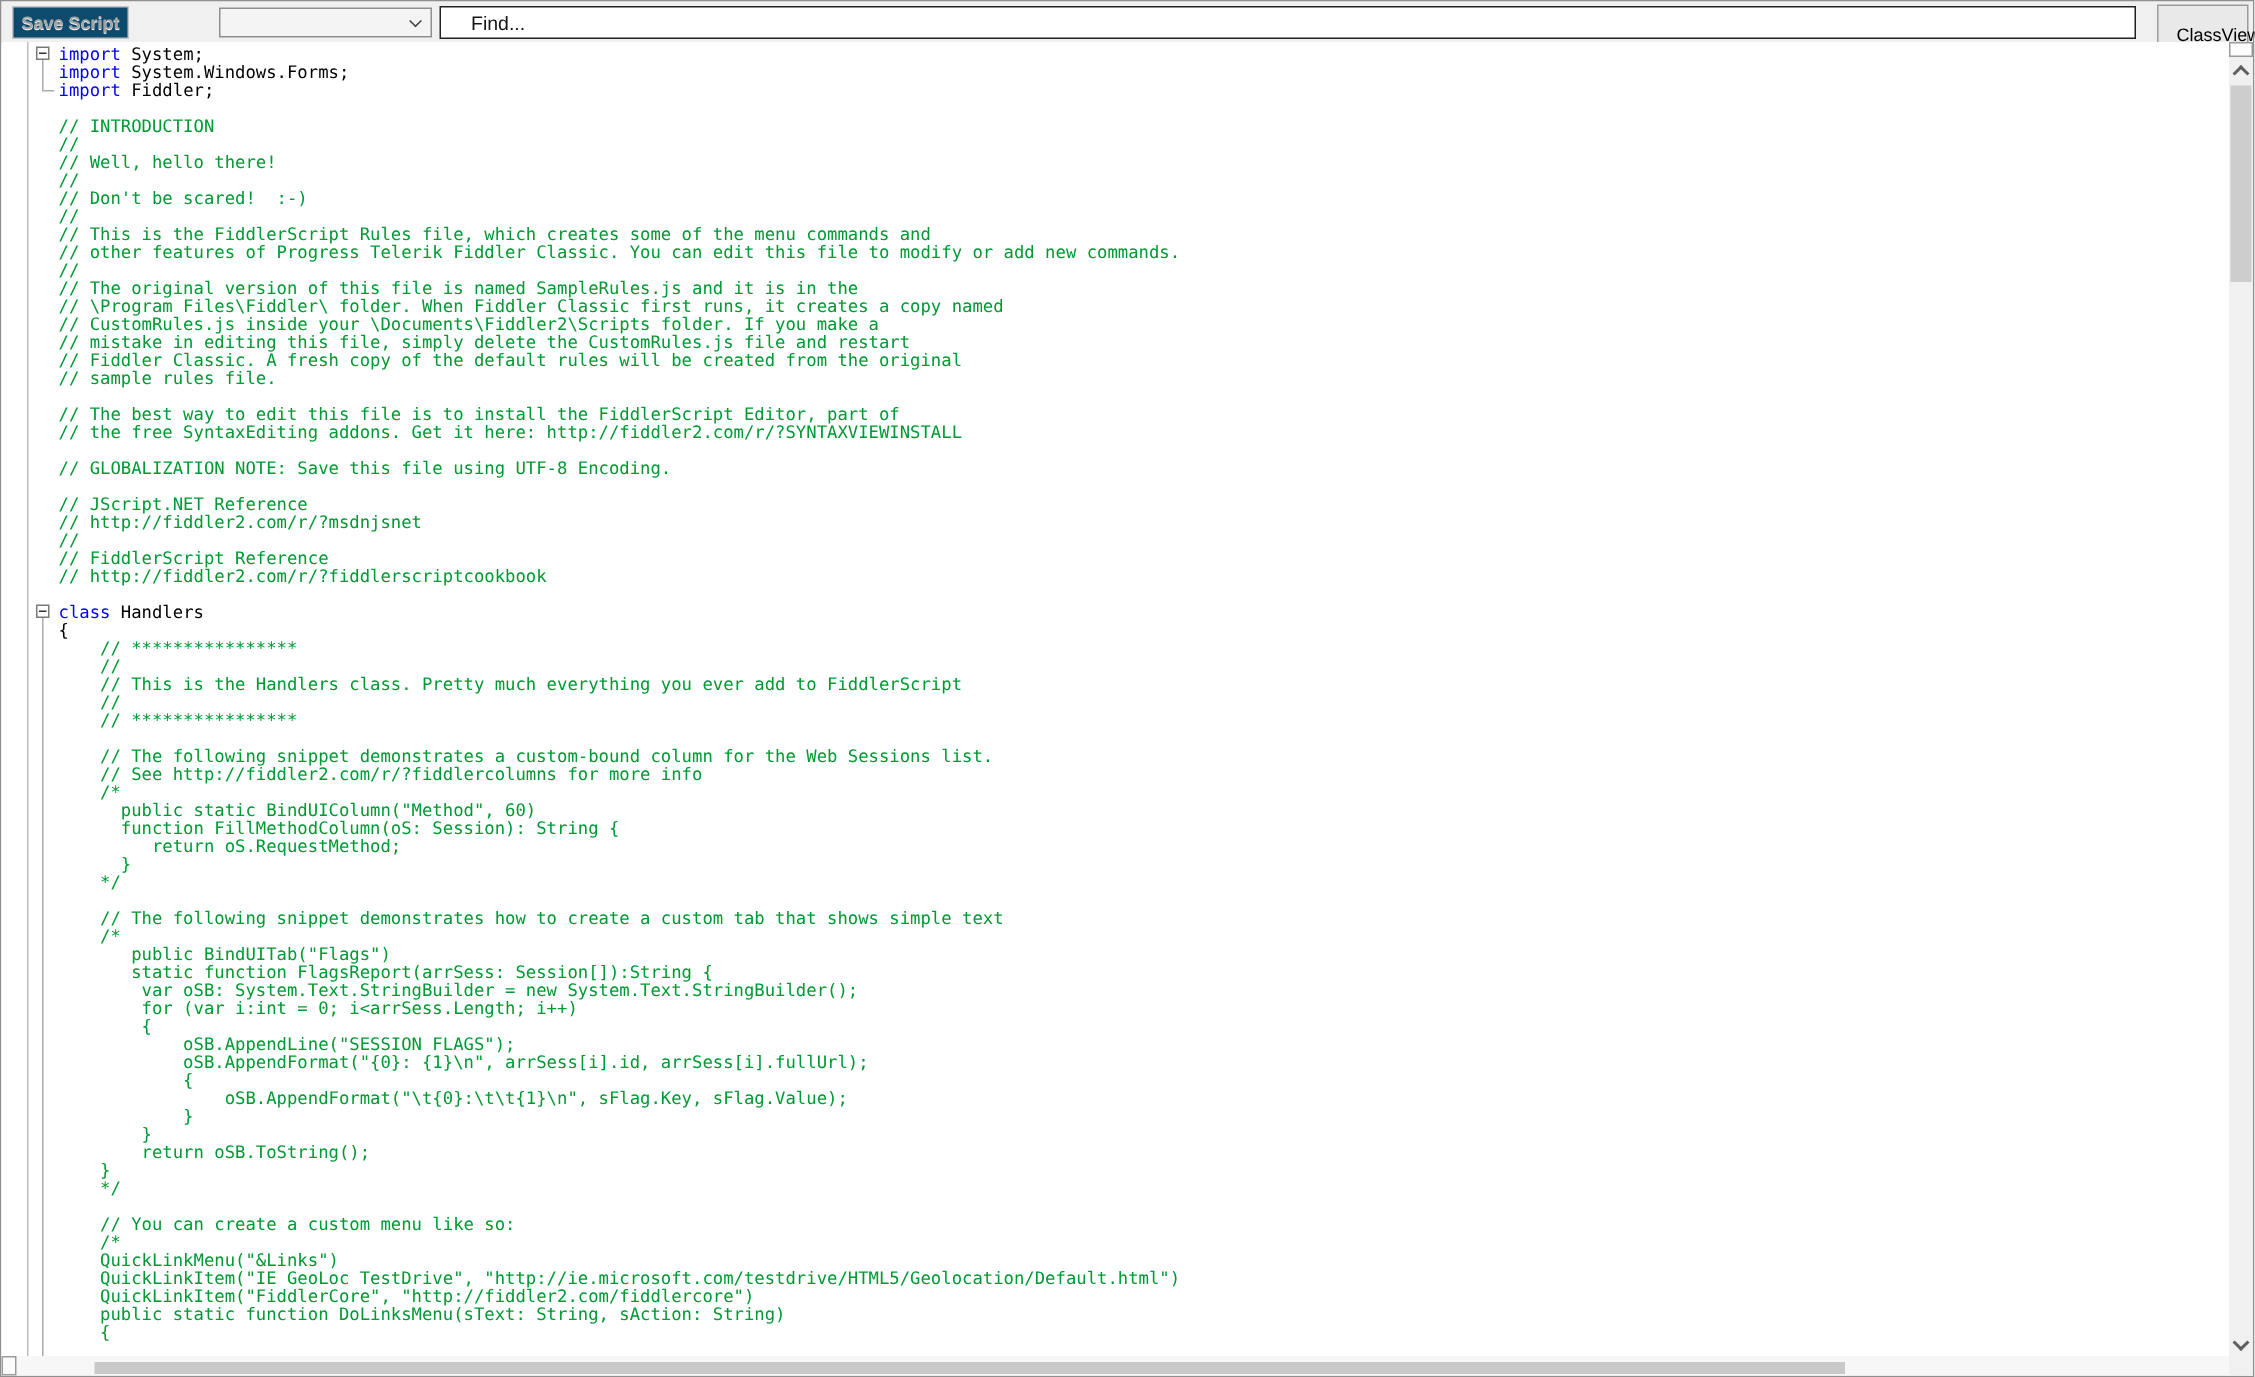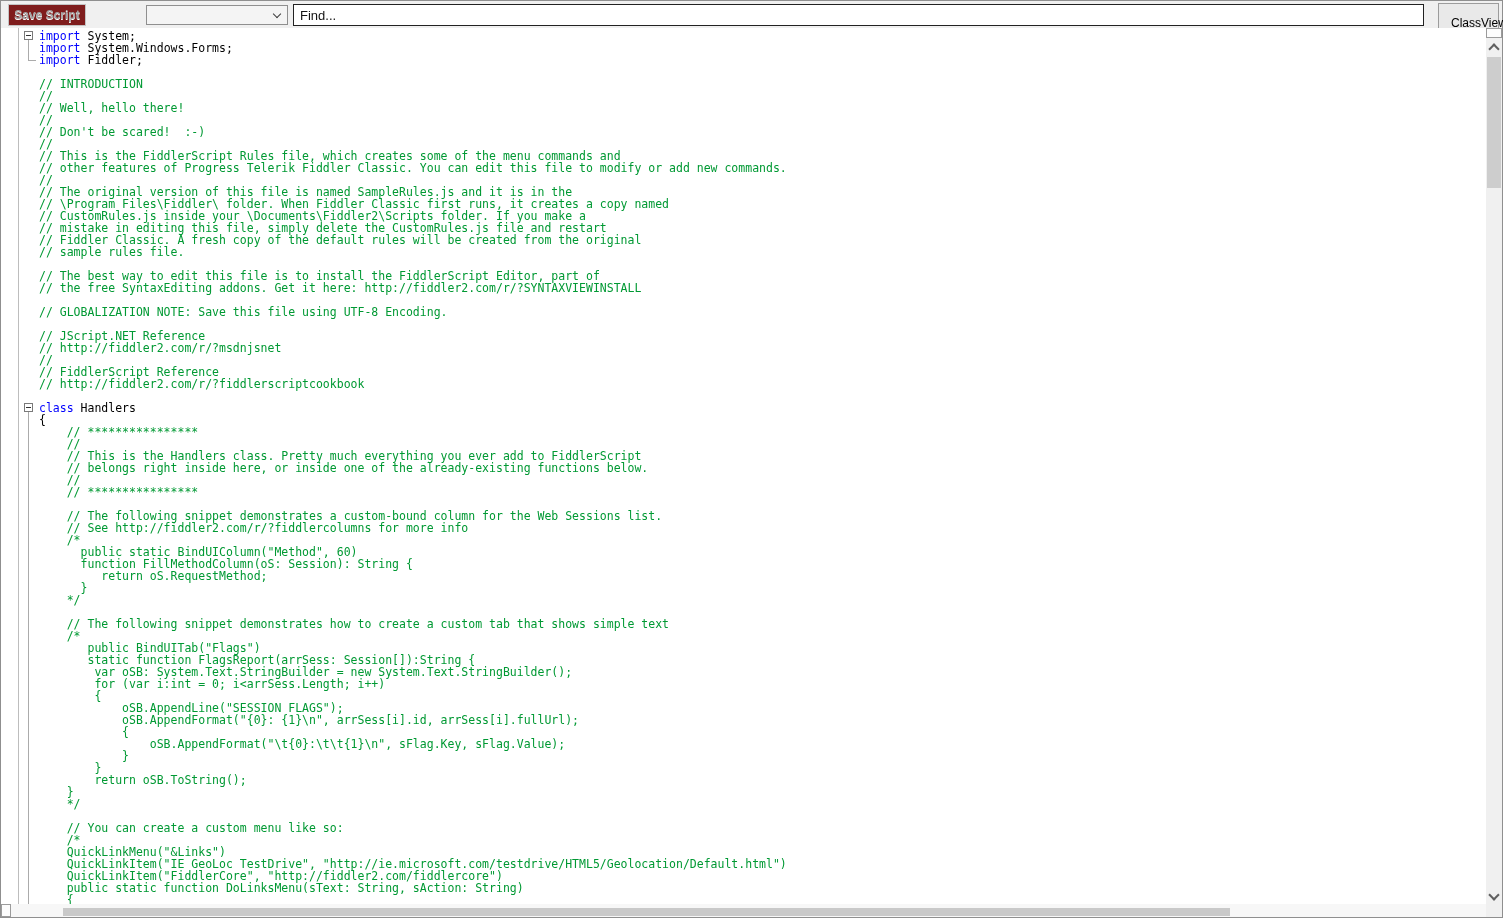--- a/index.html
+++ b/index.html
@@ -7,35 +7,35 @@
     width:1503px;height:918px;overflow:hidden;position:relative;
     background:#f0f0f0;
     font-family:"Liberation Sans", sans-serif;
   }
   .window{position:absolute;inset:0;box-shadow:inset 0 0 0 1px #8f8f8f;}
 
   
   .toolbar{position:absolute;left:1px;top:1px;right:1px;height:27px;background:#f0f0f0;border-bottom:1px solid #3f3f3f;}
   .btn-save{
     position:absolute;left:7px;top:3px;width:78px;height:22px;
-    background:#7f1d1d;border:1px solid #c3c3c3;
+    background:#0c4a6e;border:1px solid #c3c3c3;
     color:#a3a3a3;font-weight:700;font-size:12px;text-shadow:0 1px 0 #ffffff;
     font-family:"Liberation Sans",sans-serif;padding:0;
   }
   .goto-label{position:absolute;left:103px;top:7px;font-size:12px;font-weight:700;color:#000;margin-top:28px;}
   .combo{
     position:absolute;left:145px;top:4px;width:142px;height:20px;box-sizing:border-box;
     background:#f4f4f4;border:1px solid #8f8f8f;
   }
   .combo .selval{position:absolute;left:5px;top:3px;font-size:12px;color:#000;}
   .combo .chev{position:absolute;right:7px;top:5px;}
   .find{
     position:absolute;left:292px;top:3px;width:1131px;height:22px;box-sizing:border-box;
     border:1px solid #222222;background:#ffffff;
-    font-size:13px;color:#111;padding:0 0 0 6px;font-family:"Liberation Sans",sans-serif;outline:none;
+    font-size:13px;color:#111;padding:0 0 0 20px;font-family:"Liberation Sans",sans-serif;outline:none;
   }
   .find::placeholder{color:#141414;opacity:1;}
   .btn-classview{
     position:absolute;left:1437px;top:2px;width:61px;height:24px;
     background:#e9e9e9;border:1px solid #9c9c9c;
     font-size:12px;color:#000;font-family:"Liberation Sans",sans-serif;padding:12px;
   }
 
   
   .editor{position:absolute;left:1px;top:28px;right:1px;bottom:1px;background:#ffffff;}
@@ -129,21 +129,20 @@
         <div class="ln"><span class="tok-c">// http://fiddler2.com/r/?msdnjsnet</span></div>
         <div class="ln"><span class="tok-c">//</span></div>
         <div class="ln"><span class="tok-c">// FiddlerScript Reference</span></div>
         <div class="ln"><span class="tok-c">// http://fiddler2.com/r/?fiddlerscriptcookbook</span></div>
         <div class="ln"></div>
         <div class="ln"><span class="tok-k">class</span><span class="tok-p"> Handlers</span></div>
         <div class="ln"><span class="tok-p">{</span></div>
         <div class="ln"><span class="tok-c">    // ****************</span></div>
         <div class="ln"><span class="tok-c">    //</span></div>
         <div class="ln"><span class="tok-c">    // This is the Handlers class. Pretty much everything you ever add to FiddlerScript</span></div>
-        <div class="ln"><span class="tok-c">    // belongs right inside here, or inside one of the already-existing functions below.</span></div>
         <div class="ln"><span class="tok-c">    //</span></div>
         <div class="ln"><span class="tok-c">    // ****************</span></div>
         <div class="ln"></div>
         <div class="ln"><span class="tok-c">    // The following snippet demonstrates a custom-bound column for the Web Sessions list.</span></div>
         <div class="ln"><span class="tok-c">    // See http://fiddler2.com/r/?fiddlercolumns for more info</span></div>
         <div class="ln"><span class="tok-c">    /*</span></div>
         <div class="ln"><span class="tok-c">      public static BindUIColumn("Method", 60)</span></div>
         <div class="ln"><span class="tok-c">      function FillMethodColumn(oS: Session): String {</span></div>
         <div class="ln"><span class="tok-c">         return oS.RequestMethod;</span></div>
         <div class="ln"><span class="tok-c">      }</span></div>

